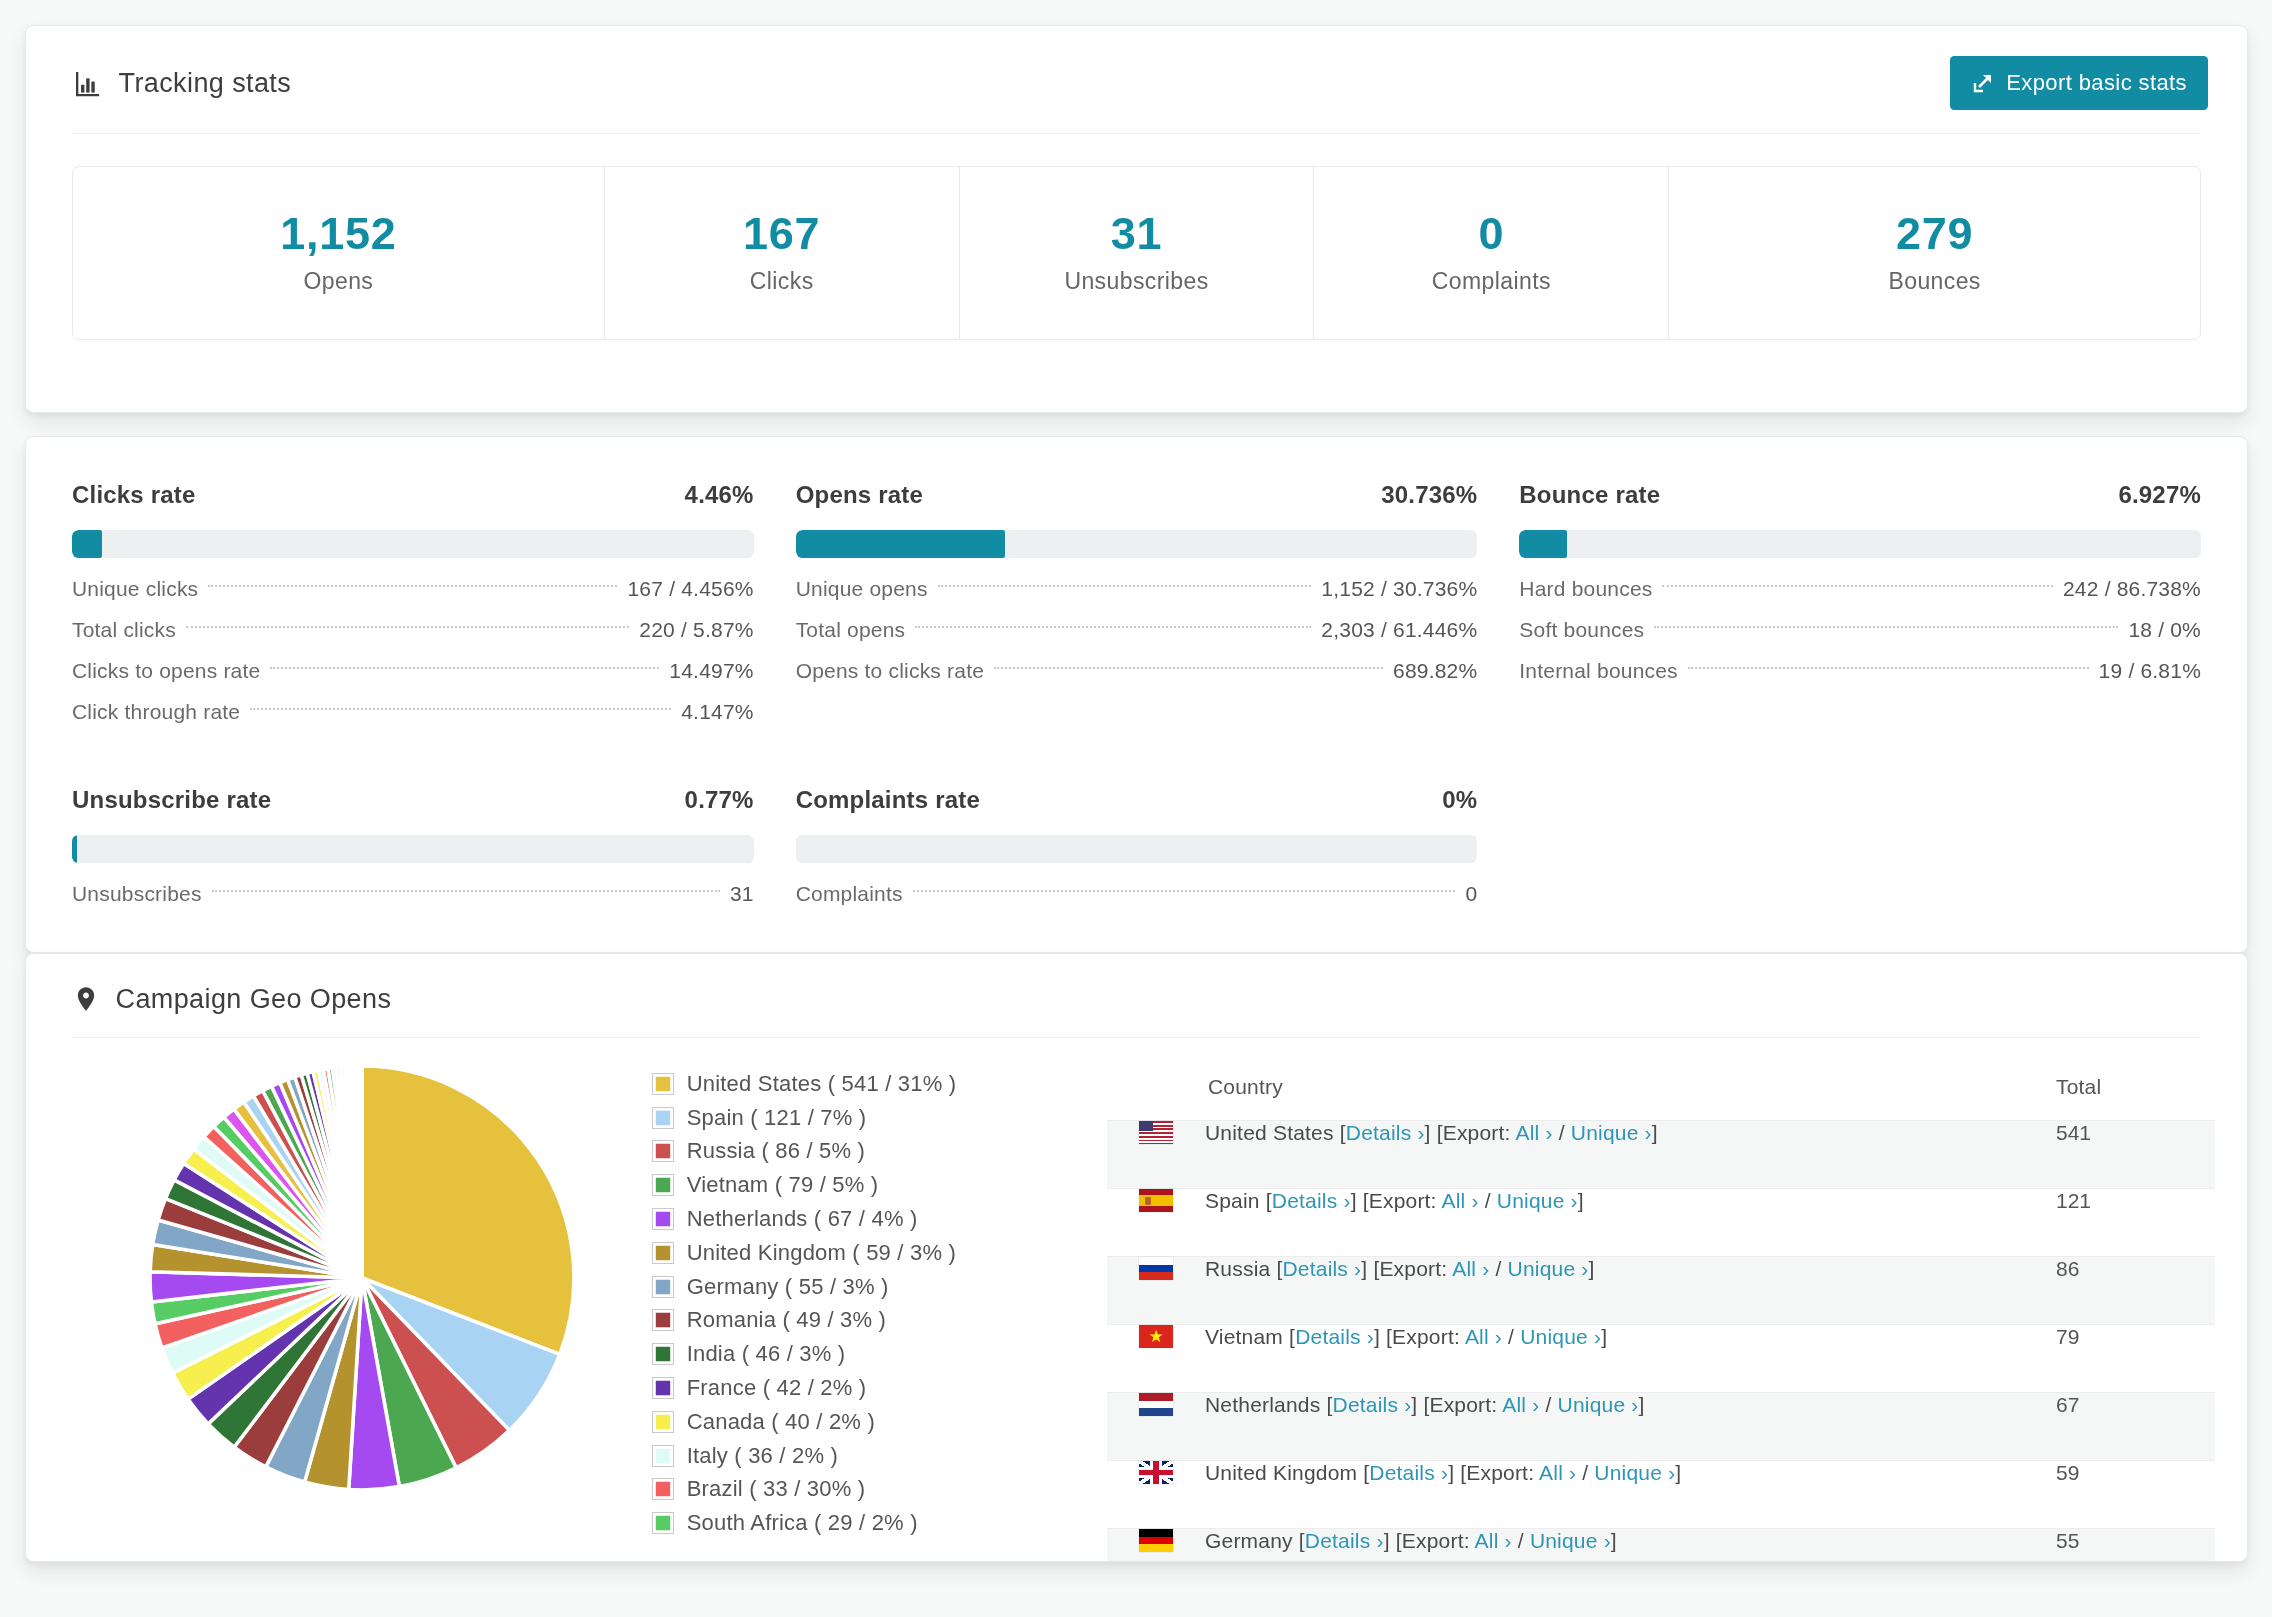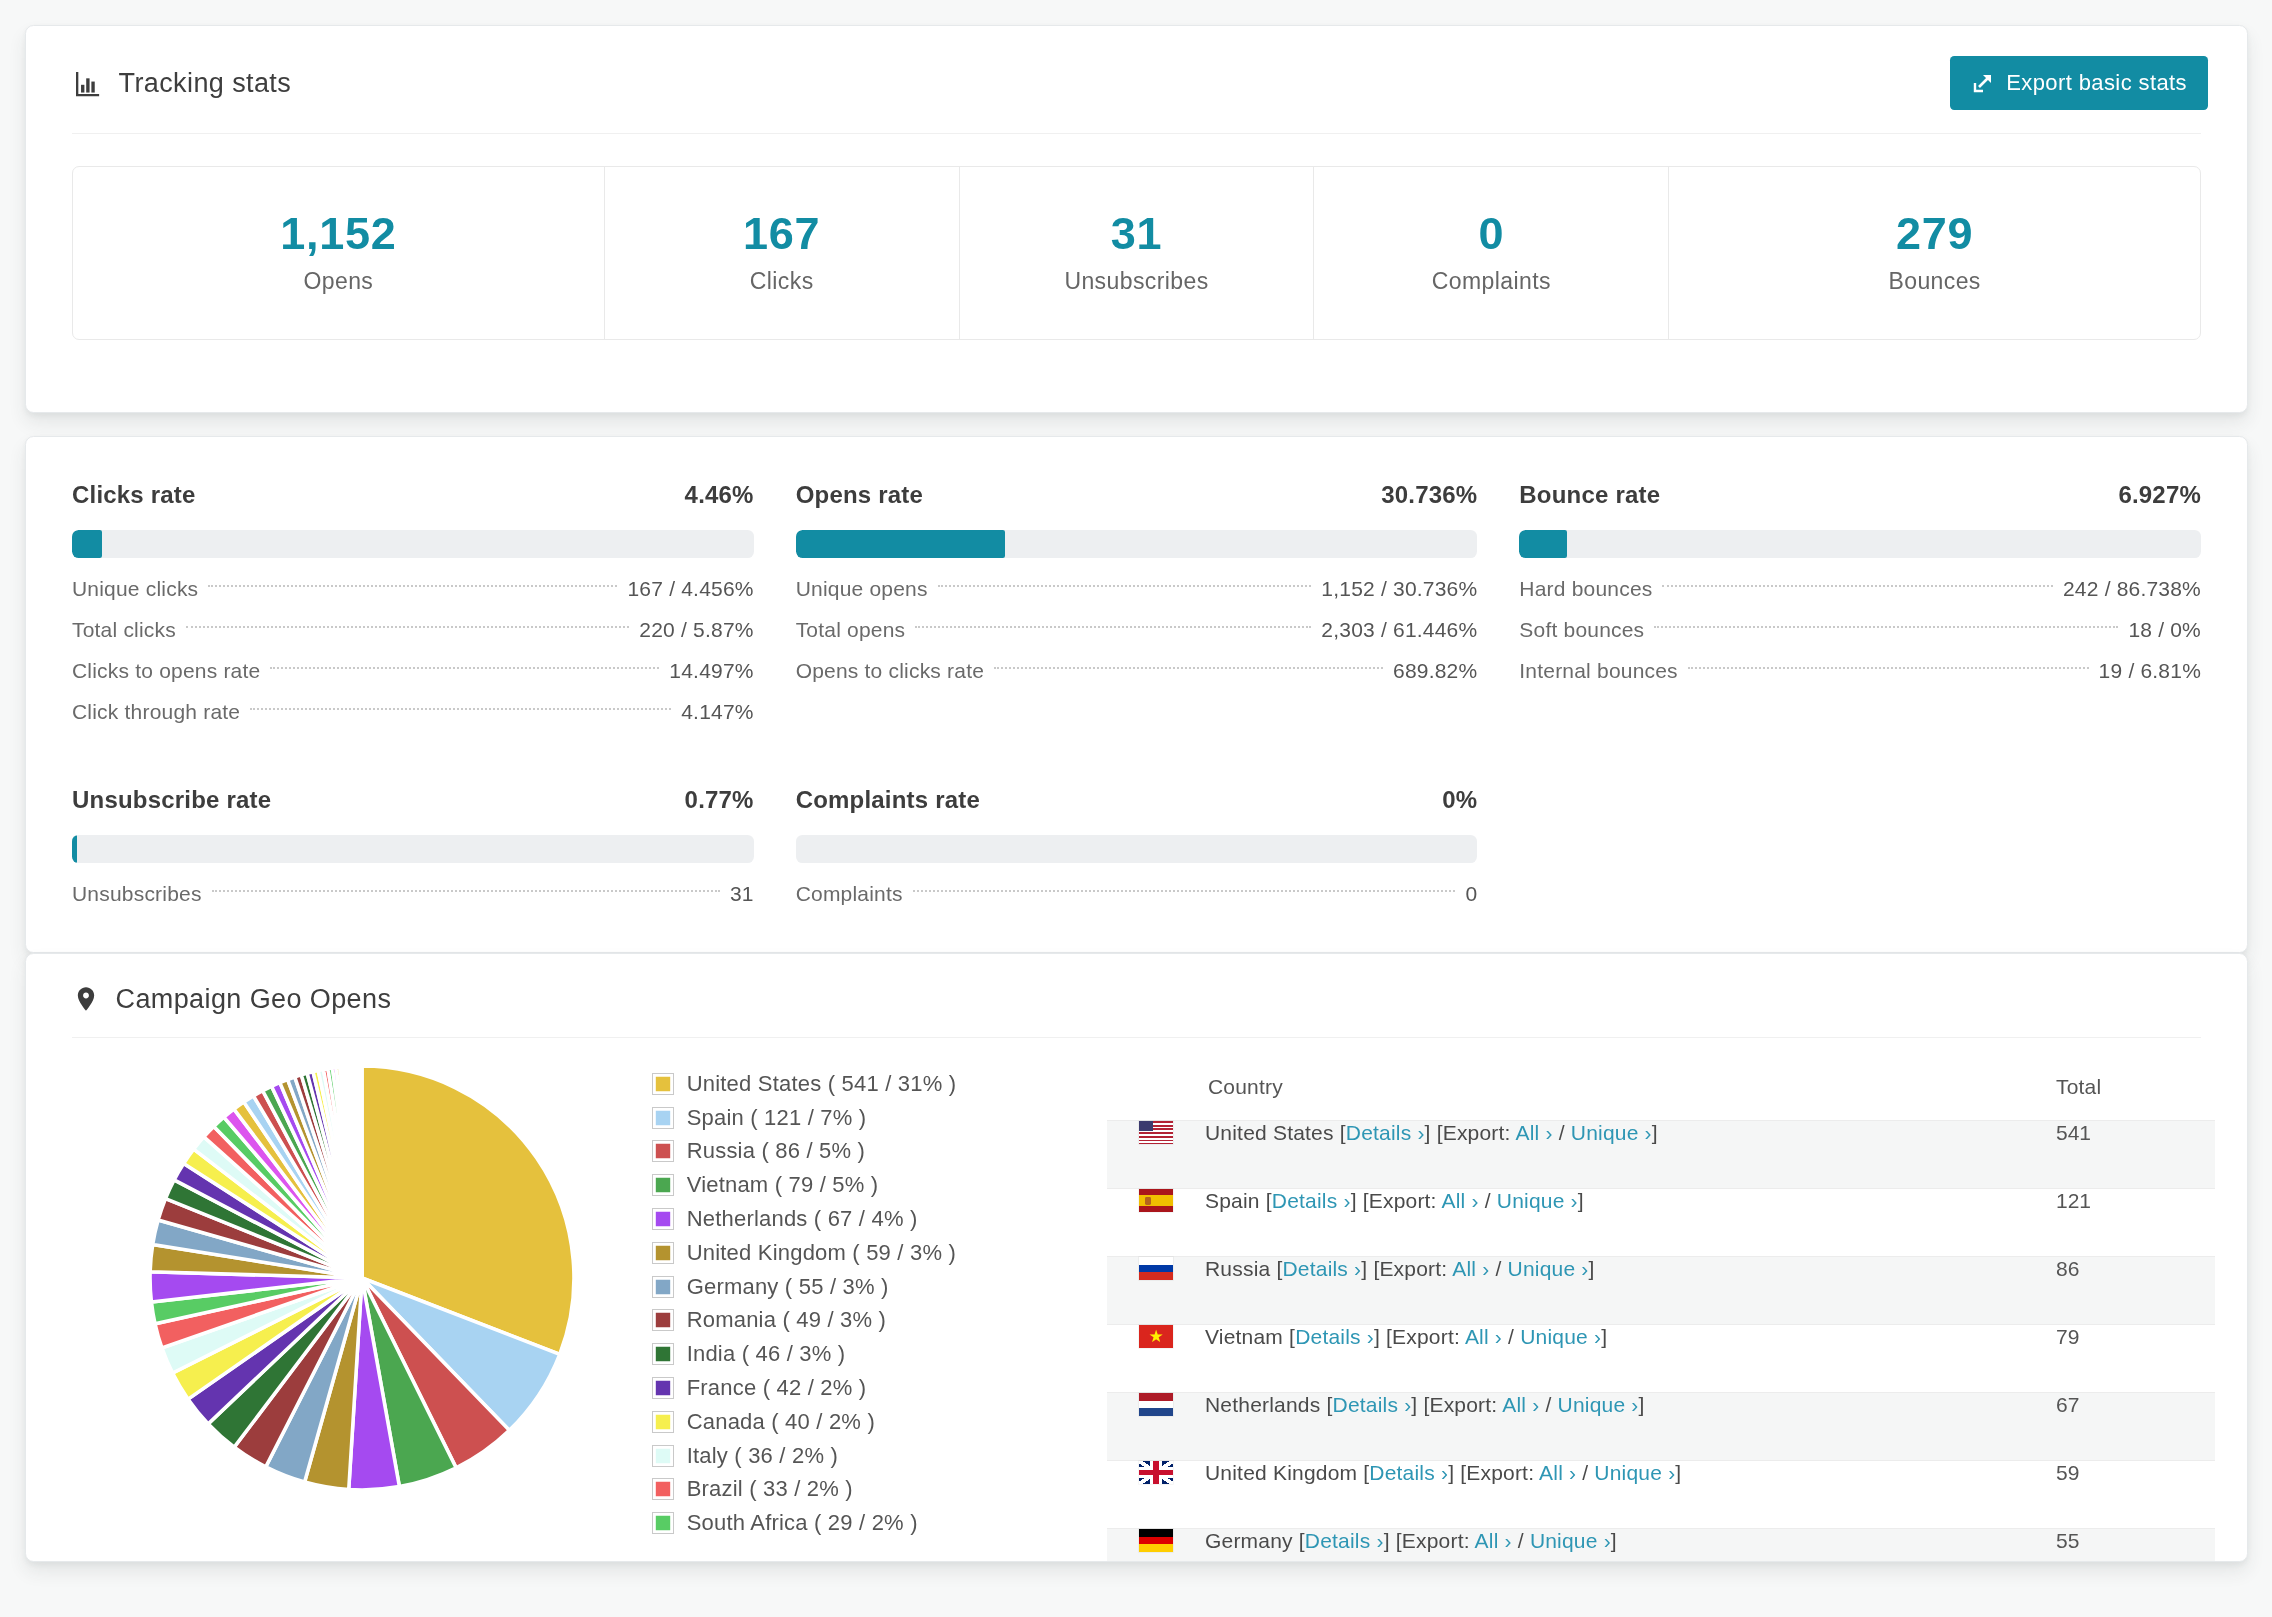--- a/index.html
+++ b/index.html
@@ -384,21 +384,21 @@
           <div class="legend-item">
             <span class="swatch" style="background: rgb(246, 239, 78);"></span>
             <span class="legend-label">Canada ( 40 / 2% )</span>
           </div>
           <div class="legend-item">
             <span class="swatch" style="background: rgb(222, 251, 246);"></span>
             <span class="legend-label">Italy ( 36 / 2% )</span>
           </div>
           <div class="legend-item">
             <span class="swatch" style="background: rgb(242, 96, 96);"></span>
-            <span class="legend-label">Brazil ( 33 / 2% )</span>
+            <span class="legend-label">Brazil ( 33 / 30% )</span>
           </div>
           <div class="legend-item">
             <span class="swatch" style="background: rgb(88, 204, 100);"></span>
             <span class="legend-label">South Africa ( 29 / 2% )</span>
           </div>
         </div>
       <div class="geo-table">
         <div class="thead">
           <span class="th-country">Country</span>
           <span class="th-total">Total</span>

